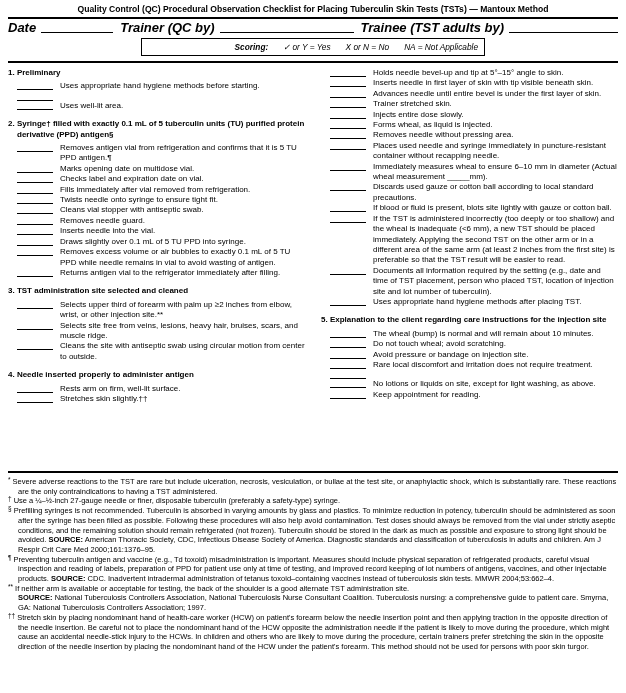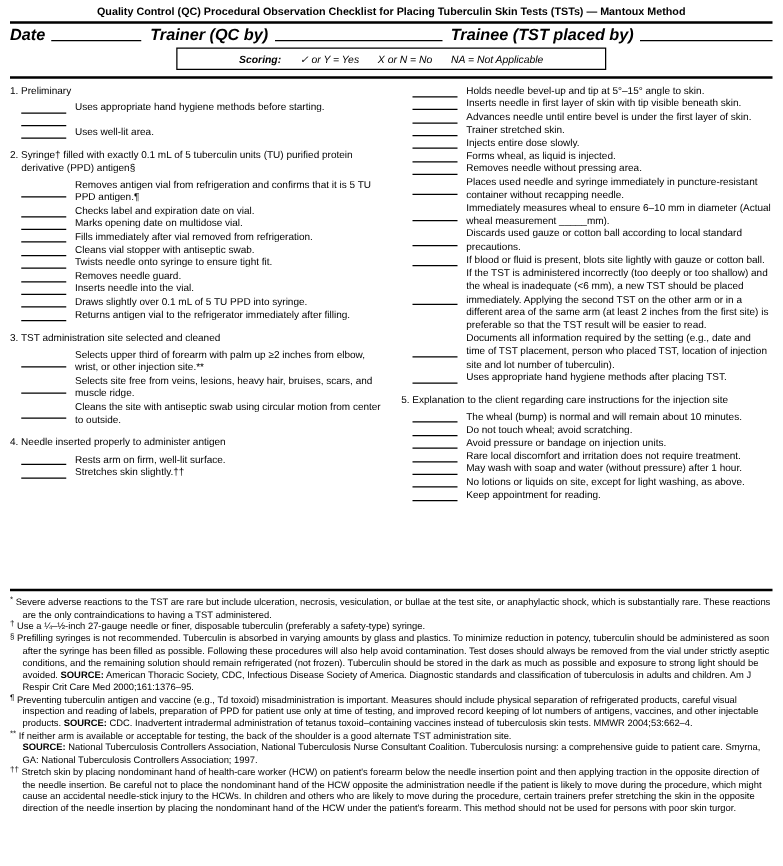--- a/index.html
+++ b/index.html
@@ -15,28 +15,28 @@
   .rule  { border-top:2px solid #000; margin:2px 0; height:0; }
 
   .fields { display:flex; align-items:flex-end; font-size:13px; font-weight:bold; font-style:italic; margin:4px 0 2px 0; line-height:10px; }
   .flabel { white-space:nowrap; margin-right:5px; }
   .fgap   { margin-left:7px; }
   .fline  { border-bottom:1px solid #000; height:9px; display:inline-block; }
   .fline.date    { width:72px; }
   .fline.trainer { width:134px; }
   .fline.trainee { flex:1; }
 
-  .scorebox { width:330px; margin:5px auto 5px auto; border:1.5px solid #000; padding:3px 6px; display:flex; justify-content:center; align-items:baseline; gap:15px; font-size:8.3px; font-style:italic; line-height:10px; }
+  .scorebox { width:330px; margin:5px auto 5px auto; border:1.5px solid #000; padding:3px 6px; display:flex; justify-content:flex-end; align-items:baseline; gap:15px; font-size:8.3px; font-style:italic; line-height:10px; }
   .scorebox .slabel { font-weight:bold; }
 
   .cols { display:flex; gap:16px; min-height:403px; margin-top:2px; }
   .col  { width:297px; font-size:8px; line-height:10.4px; }
-  .sec-h { font-weight:normal; padding-left:9px; text-indent:-9px; margin:8px 0 3px 0; }
+  .sec-h { font-weight:bold; padding-left:9px; text-indent:-9px; margin:8px 0 3px 0; }
   .sec:first-child .sec-h { margin-top:3px; }
-  .item { display:flex; align-items:center; padding-left:9px; }
+  .item { display:flex; align-items:flex-start; padding-left:9px; }
   .blank { flex:0 0 36px; height:8px; border-bottom:1px solid #000; margin-right:7px; }
   .itxt { flex:1; }
 
   .fnrule { border-top:2px solid #000; margin:3px 0 4px 0; height:0; }
   .fn { font-size:7.5px; line-height:9.7px; padding-left:10px; text-indent:-10px; }
   .fn-m { font-size:6.4px; line-height:0; vertical-align:2.2px; }
   .fn-seg { white-space:pre-line; }
   .fn-seg.bold { font-weight:bold; }
 </style>
 </head>
@@ -45,21 +45,21 @@
 <div class="page">
 
   <div class="title">Quality Control (QC) Procedural Observation Checklist for Placing Tuberculin Skin Tests (TSTs) — Mantoux Method</div>
   <div class="rule"></div>
 
   <div class="fields">
     <span class="flabel">Date</span>
     <span class="fline date"></span>
     <span class="flabel fgap">Trainer (QC by)</span>
     <span class="fline trainer"></span>
-    <span class="flabel fgap">Trainee (TST placed by)</span>
+    <span class="flabel fgap">Trainee (TST adults by)</span>
     <span class="fline trainee"></span>
   </div>
 
   <div class="scorebox">
     <span class="slabel">Scoring:</span>
     <span>✓ or Y = Yes</span>
     <span>X or N = No</span>
     <span>NA = Not Applicable</span>
   </div>
   <div class="rule"></div>
@@ -84,52 +84,56 @@
       </div>
 
       <div class="sec">
         <div class="sec-h">2. Syringe† filled with exactly 0.1 mL of 5 tuberculin units (TU) purified protein derivative (PPD) antigen§</div>
         <div class="item">
             <span class="blank"></span>
             <span class="itxt">Removes antigen vial from refrigeration and confirms that it is 5 TU PPD antigen.¶</span>
           </div>
         <div class="item">
             <span class="blank"></span>
+            <span class="itxt">Marks opening date on multidose vial.</span>
+          </div>
+        <div class="item">
+            <span class="blank"></span>
             <span class="itxt">Checks label and expiration date on vial.</span>
           </div>
         <div class="item">
             <span class="blank"></span>
-            <span class="itxt">Marks opening date on multidose vial.</span>
-          </div>
-        <div class="item">
-            <span class="blank"></span>
             <span class="itxt">Fills immediately after vial removed from refrigeration.</span>
           </div>
         <div class="item">
             <span class="blank"></span>
+            <span class="itxt">Twists needle onto syringe to ensure tight fit.</span>
+          </div>
+        <div class="item">
+            <span class="blank"></span>
             <span class="itxt">Cleans vial stopper with antiseptic swab.</span>
           </div>
         <div class="item">
             <span class="blank"></span>
-            <span class="itxt">Twists needle onto syringe to ensure tight fit.</span>
-          </div>
-        <div class="item">
-            <span class="blank"></span>
             <span class="itxt">Removes needle guard.</span>
           </div>
         <div class="item">
             <span class="blank"></span>
             <span class="itxt">Inserts needle into the vial.</span>
           </div>
         <div class="item">
             <span class="blank"></span>
             <span class="itxt">Draws slightly over 0.1 mL of 5 TU PPD into syringe.</span>
           </div>
         <div class="item">
             <span class="blank"></span>
+            <span class="itxt">Removes excess volume or air bubbles to exactly 0.1 mL of 5 TU PPD while needle remains in vial to avoid wasting of antigen.</span>
+          </div>
+        <div class="item">
+            <span class="blank"></span>
             <span class="itxt">Returns antigen vial to the refrigerator immediately after filling.</span>
           </div>
       </div>
 
       <div class="sec">
         <div class="sec-h">3. TST administration site selected and cleaned</div>
         <div class="item">
             <span class="blank"></span>
             <span class="itxt">Selects upper third of forearm with palm up ≥2 inches from elbow, wrist, or other injection site.**</span>
           </div>
@@ -223,29 +227,28 @@
         <div class="item">
             <span class="blank"></span>
             <span class="itxt">The wheal (bump) is normal and will remain about 10 minutes.</span>
           </div>
         <div class="item">
             <span class="blank"></span>
             <span class="itxt">Do not touch wheal; avoid scratching.</span>
           </div>
         <div class="item">
             <span class="blank"></span>
-            <span class="itxt">Avoid pressure or bandage on injection units.</span>
+            <span class="itxt">Avoid pressure or bandage on injection site.</span>
           </div>
         <div class="item">
             <span class="blank"></span>
             <span class="itxt">Rare local discomfort and irritation does not require treatment.</span>
           </div>
         <div class="item">
             <span class="blank"></span>
-            <span class="itxt">May wash with soap and water (without pressure) after 1 hour.</span>
           </div>
         <div class="item">
             <span class="blank"></span>
             <span class="itxt">No lotions or liquids on site, except for light washing, as above.</span>
           </div>
         <div class="item">
             <span class="blank"></span>
             <span class="itxt">Keep appointment for reading.</span>
           </div>
       </div>

